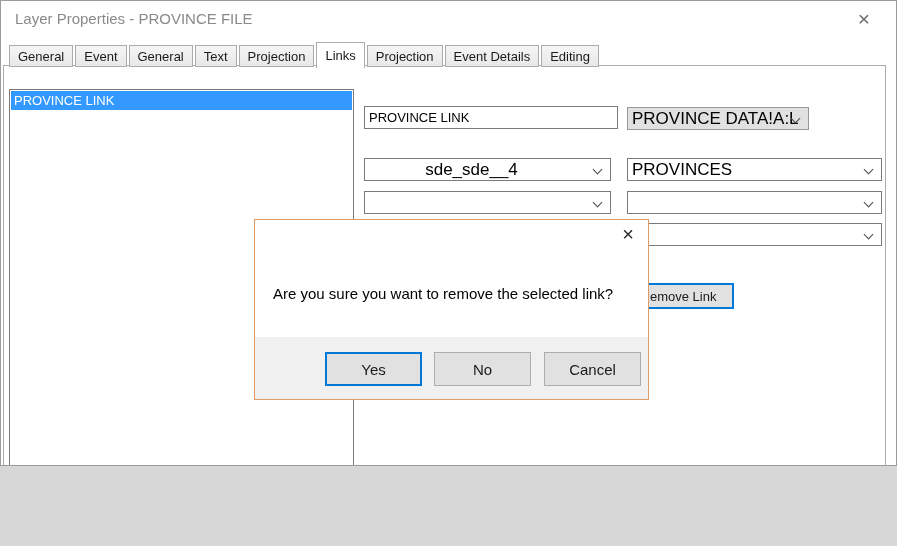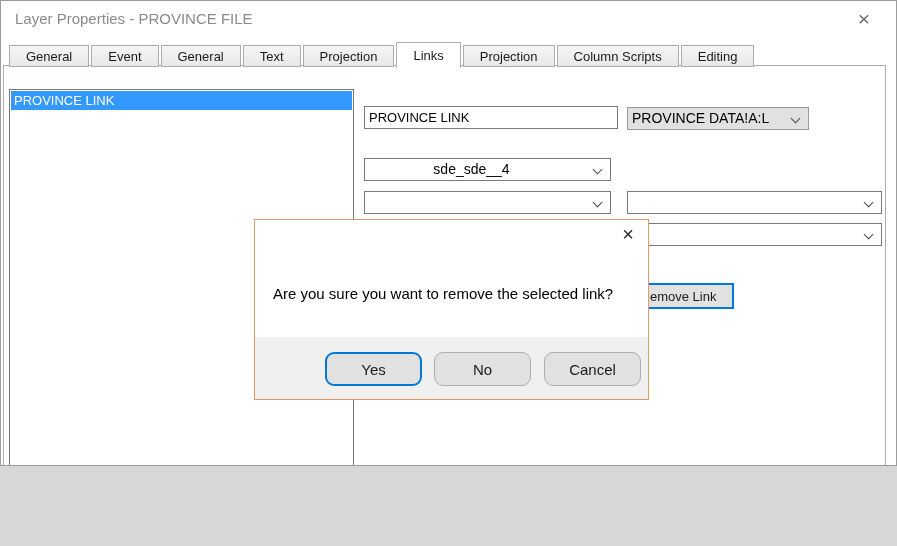--- a/index.html
+++ b/index.html
@@ -5,67 +5,67 @@
   html,body { margin:0; padding:0; background:#d7d7d7; }
   * { box-sizing:border-box; font-family:"Liberation Sans", sans-serif; }
   .window {
     position:relative; width:897px; height:466px; background:#ffffff;
     border:1px solid #9b9b9b; overflow:hidden;
   }
   .titlebar-title { position:absolute; left:14px; top:9px; font-size:15px; color:#8a8a8a; }
   .win-close { position:absolute; left:849px; top:5px; width:28px; height:26px;
     font-size:21px; color:#6b6b6b; text-align:center; line-height:26px; cursor:default; font-weight:300;}
   .tabs { position:absolute; left:8px; top:40px; height:26px; display:flex; align-items:flex-end; z-index:3; }
-  .tab { height:22px; line-height:21px; padding:0 16px; font-size:13px; color:#1a1a1a;
+  .tab { height:22px; line-height:21px; padding:0 8px; font-size:13px; color:#1a1a1a;
     background:linear-gradient(#f5f5f5,#e8e8e8); border:1px solid #acacac; margin-right:2px; white-space:nowrap; }
   .tab.active { height:26px; line-height:25px; background:#ffffff; border-bottom:none; margin-bottom:-1px; }
   .tabpage { position:absolute; left:2px; top:64px; width:883px; height:418px;
     background:#ffffff; border:1px solid #acacac; z-index:1; }
   .footer { position:absolute; left:0; top:482px; width:897px; height:64px; background:#f0f0f0; z-index:0; }
   .sec-label { position:absolute; font-size:13px; color:#1a1a1a; text-align:center; }
   .lbl { position:absolute; font-size:13px; color:#1a1a1a; white-space:nowrap; }
   .listbox { position:absolute; left:8px; top:88px; width:345px; height:384px;
     background:#ffffff; border:1px solid #7a7a7a; z-index:2; padding:1px; }
   .list-item-selected { height:19px; line-height:19px; background:#3399ff; color:#ffffff;
     font-size:13px; padding-left:3px; }
   .textinput { position:absolute; height:23px; background:#ffffff; border:1px solid #7a7a7a;
     font-size:13px; padding:0 4px; color:#000; z-index:2; outline:none; }
   .combo { position:absolute; height:23px; background:#ffffff; border:1px solid #7a7a7a;
-    font-size:14px; line-height:21px; padding:0 36px 0 4px; color:#000; z-index:2; white-space:nowrap; overflow:hidden; }
+    font-size:17px; line-height:21px; padding:0 36px 0 4px; color:#000; z-index:2; white-space:nowrap; overflow:hidden; }
   .combo.graycombo { background:#e1e1e1; border:1px solid #999999; }
   .chev { position:absolute; right:9px; top:7px; width:7px; height:7px;
     border-right:1px solid #4a4a4a; border-bottom:1px solid #4a4a4a; transform:rotate(45deg); }
   .btn { position:absolute; background:#e1e1e1; border:1px solid #adadad; font-size:13px;
     color:#1a1a1a; text-align:center; cursor:default; display:flex; align-items:center; justify-content:center; }
   .btn.accent { border:2px solid #0078d7; }
   .modal { position:absolute; left:253px; top:218px; width:395px; height:181px;
     background:#ffffff; border:1px solid #e29a62; z-index:10; }
   .modal-close { position:absolute; right:8px; top:2px; width:24px; height:24px;
     font-size:20px; font-weight:300; color:#2b2b2b; text-align:center; line-height:24px; cursor:default; }
   .modal-msg { position:absolute; left:18px; top:65px; font-size:15px; color:#000; }
   .modal-footer { position:absolute; left:0; bottom:0; width:100%; height:62px; background:#f0f0f0; }
-  .modal-btn { width:97px; height:34px; font-size:15px; top:132px;border-radius:9px; }
+  .modal-btn { width:97px; height:34px; font-size:15px; top:132px; }
 </style>
 </head>
 <body>
 
 <div class="window">
 
   <div class="titlebar-title">Layer Properties - PROVINCE FILE</div>
   <div class="win-close">×</div>
 
   <div class="tabs">
     <div class="tab">General</div>
     <div class="tab">Event</div>
     <div class="tab">General</div>
     <div class="tab">Text</div>
     <div class="tab">Projection</div>
     <div class="tab active">Links</div>
     <div class="tab">Projection</div>
-    <div class="tab">Column Scripts</div>
+    <div class="tab">Event Details</div>
     <div class="tab">Editing</div>
   </div>
 
   <div class="tabpage"></div>
 
   <div class="sec-label" style="left:8px; top:70px; width:345px;">Links</div>
   <div class="listbox">
     <div class="list-item-selected">PROVINCE LINK</div>
   </div>
 
@@ -78,20 +78,24 @@
   <div class="combo graycombo" style="left:626px; top:106px; width:182px;">
     <span>PROVINCE DATA!A:L</span>
     <span class="chev"></span>
   </div>
 
   <div class="sec-label" style="left:363px; top:139px; width:247px;">Link Column</div>
   <div class="sec-label" style="left:626px; top:139px; width:255px;">Target Column</div>
 
   <div class="combo" style="left:363px; top:157px; width:247px;text-align:center;">
     <span>sde_sde__4</span>
+    <span class="chev"></span>
+  </div>
+  <div class="combo" style="left:626px; top:157px; width:255px;">
+    <span>PROVINCES</span>
     <span class="chev"></span>
   </div>
 
   <div class="combo" style="left:363px; top:190px; width:247px;">
     <span></span>
     <span class="chev"></span>
   </div>
   <div class="combo" style="left:626px; top:190px; width:255px;">
     <span></span>
     <span class="chev"></span>

